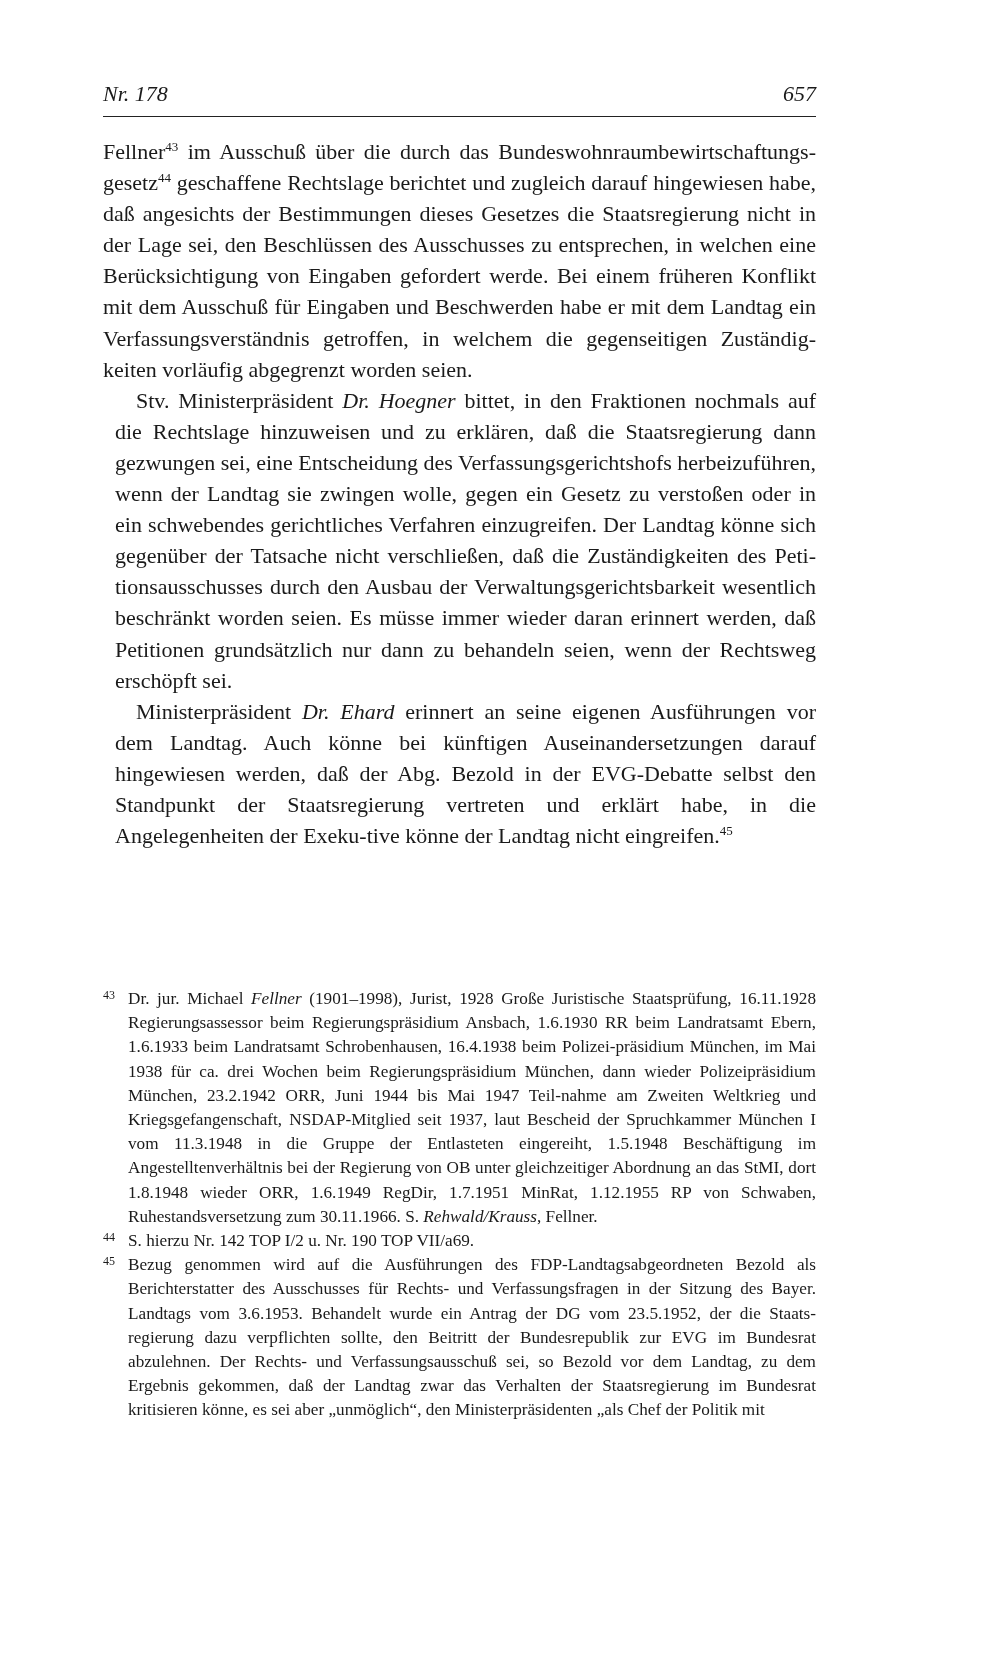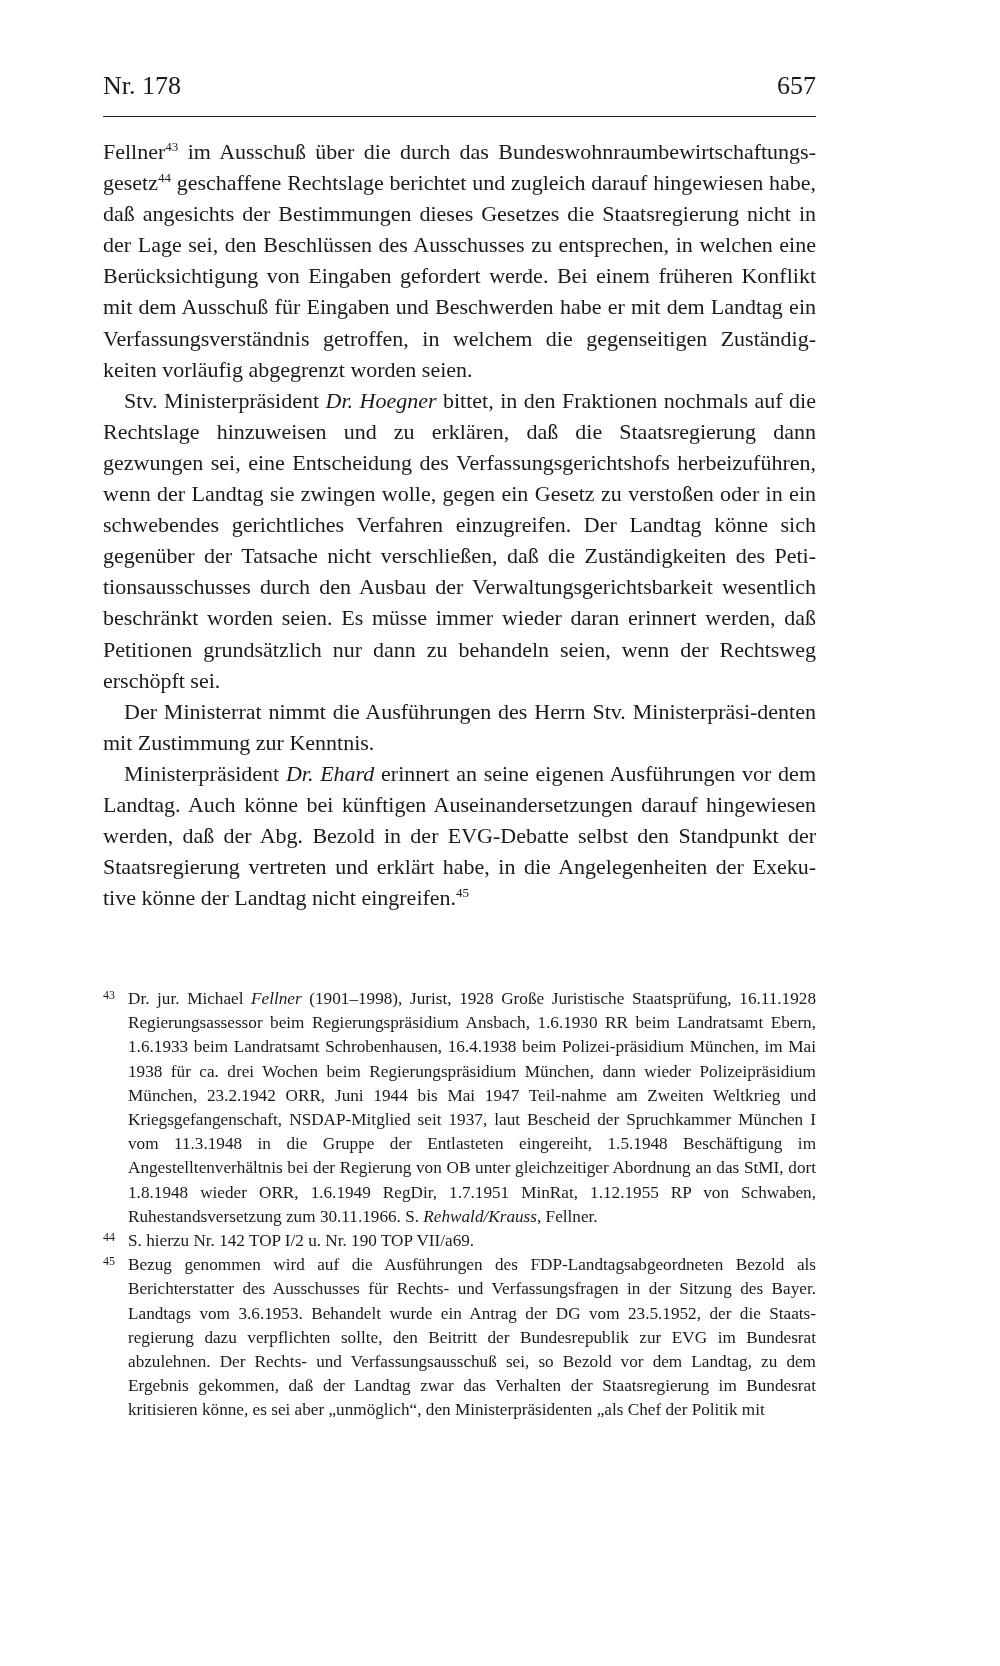--- a/index.html
+++ b/index.html
@@ -16,26 +16,27 @@
       font-family: "Liberation Serif", "DejaVu Serif", serif;
     }
     .page {
       position: absolute;
       left: 103px;
       top: 0;
       width: 713px;
     }
     .running-head {
       position: absolute;
-      top: 72px;
+      top: 80px;
       left: 0;
       width: 713px;
       height: 32px;
-      font-size: 26px;
+      font-size: 22px;
       line-height: 28px;
+      font-style: italic;
     }
     .running-head .left { position: absolute; left: 0; top: 0; }
     .running-head .center { position: absolute; left: 0; width: 713px; text-align: center; top: 0; }
     .running-head .right { position: absolute; right: 0; top: 0; text-align: right; }
     .head-rule {
       position: absolute;
       top: 116px;
       left: 0;
       width: 713px;
       height: 0;
@@ -49,20 +50,21 @@
       font-size: 22px;
       line-height: 31.1px;
       text-align: justify;
       hyphens: manual;
     }
     .body-text p {
       margin: 0;
     }
     .body-text p.indent {
       text-indent: 21px;
+      margin-left: 12px;
     }
     .body-text p.cont {
       text-indent: 0;
     }
     sup.fn {
       font-size: 13px;
       vertical-align: 0;
       position: relative;
       top: -8px;
       line-height: 0;
@@ -96,21 +98,20 @@
 
   <div class="running-head">
     <span class="left">Nr. 178</span>
     <span class="right">657</span>
   </div>
   <div class="head-rule"></div>
 
   <div class="body-text">
     <p class="cont"><span>Fellner</span><sup class="fn">43</sup><span> im Ausschuß über die durch das Bundeswohnraumbewirtschaftungs-gesetz</span><sup class="fn">44</sup><span> geschaffene Rechtslage berichtet und zugleich darauf hingewiesen habe, daß angesichts der Bestimmungen dieses Gesetzes die Staatsregierung nicht in der Lage sei, den Beschlüssen des Ausschusses zu entsprechen, in welchen eine Berücksichtigung von Eingaben gefordert werde. Bei einem früheren Konflikt mit dem Ausschuß für Eingaben und Beschwerden habe er mit dem Landtag ein Verfassungsverständnis getroffen, in welchem die gegenseitigen Zuständig-keiten vorläufig abgegrenzt worden seien.</span></p>
     <p class="indent"><span>Stv. Ministerpräsident </span><em>Dr. Hoegner</em><span> bittet, in den Fraktionen nochmals auf die Rechtslage hinzuweisen und zu erklären, daß die Staatsregierung dann gezwungen sei, eine Entscheidung des Verfassungsgerichtshofs herbeizuführen, wenn der Landtag sie zwingen wolle, gegen ein Gesetz zu verstoßen oder in ein schwebendes gerichtliches Verfahren einzugreifen. Der Landtag könne sich gegenüber der Tatsache nicht verschließen, daß die Zuständigkeiten des Peti-tionsausschusses durch den Ausbau der Verwaltungsgerichtsbarkeit wesentlich beschränkt worden seien. Es müsse immer wieder daran erinnert werden, daß Petitionen grundsätzlich nur dann zu behandeln seien, wenn der Rechtsweg erschöpft sei.</span></p>
-    <p class="indent">Der Ministerrat nimmt die Ausführungen des Herrn Stv. Ministerpräsi-denten mit Zustimmung zur Kenntnis.</p>
     <p class="indent"><span>Ministerpräsident </span><em>Dr. Ehard</em><span> erinnert an seine eigenen Ausführungen vor dem Landtag. Auch könne bei künftigen Auseinandersetzungen darauf hingewiesen werden, daß der Abg. Bezold in der EVG-Debatte selbst den Standpunkt der Staatsregierung vertreten und erklärt habe, in die Angelegenheiten der Exeku-tive könne der Landtag nicht eingreifen.</span><sup class="fn">45</sup></p>
   </div>
 
   <div class="footnotes">
     <p class="footnote"><span class="fn-num">43</span><span>Dr. jur. Michael </span><em>Fellner</em><span> (1901–1998), Jurist, 1928 Große Juristische Staatsprüfung, 16.11.1928 Regierungsassessor beim Regierungspräsidium Ansbach, 1.6.1930 RR beim Landratsamt Ebern, 1.6.1933 beim Landratsamt Schrobenhausen, 16.4.1938 beim Polizei-präsidium München, im Mai 1938 für ca. drei Wochen beim Regierungspräsidium München, dann wieder Polizeipräsidium München, 23.2.1942 ORR, Juni 1944 bis Mai 1947 Teil-nahme am Zweiten Weltkrieg und Kriegsgefangenschaft, NSDAP-Mitglied seit 1937, laut Bescheid der Spruchkammer München I vom 11.3.1948 in die Gruppe der Entlasteten eingereiht, 1.5.1948 Beschäftigung im Angestelltenverhältnis bei der Regierung von OB unter gleichzeitiger Abordnung an das StMI, dort 1.8.1948 wieder ORR, 1.6.1949 RegDir, 1.7.1951 MinRat, 1.12.1955 RP von Schwaben, Ruhestandsversetzung zum 30.11.1966. S. </span><em>Rehwald/Krauss</em><span>, Fellner.</span></p>
     <p class="footnote"><span class="fn-num">44</span><span>S. hierzu Nr. 142 TOP I/2 u. Nr. 190 TOP VII/a69.</span></p>
     <p class="footnote"><span class="fn-num">45</span><span>Bezug genommen wird auf die Ausführungen des FDP-Landtagsabgeordneten Bezold als Berichterstatter des Ausschusses für Rechts- und Verfassungsfragen in der Sitzung des Bayer. Landtags vom 3.6.1953. Behandelt wurde ein Antrag der DG vom 23.5.1952, der die Staats-regierung dazu verpflichten sollte, den Beitritt der Bundesrepublik zur EVG im Bundesrat abzulehnen. Der Rechts- und Verfassungsausschuß sei, so Bezold vor dem Landtag, zu dem Ergebnis gekommen, daß der Landtag zwar das Verhalten der Staatsregierung im Bundesrat kritisieren könne, es sei aber „unmöglich“, den Ministerpräsidenten „als Chef der Politik mit</span></p>
   </div>
 
 </div>

